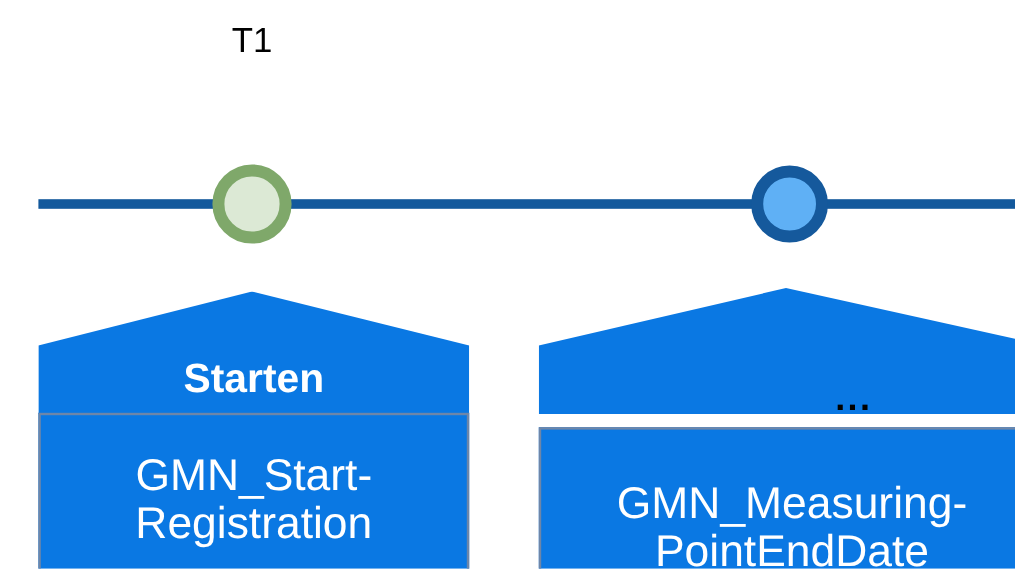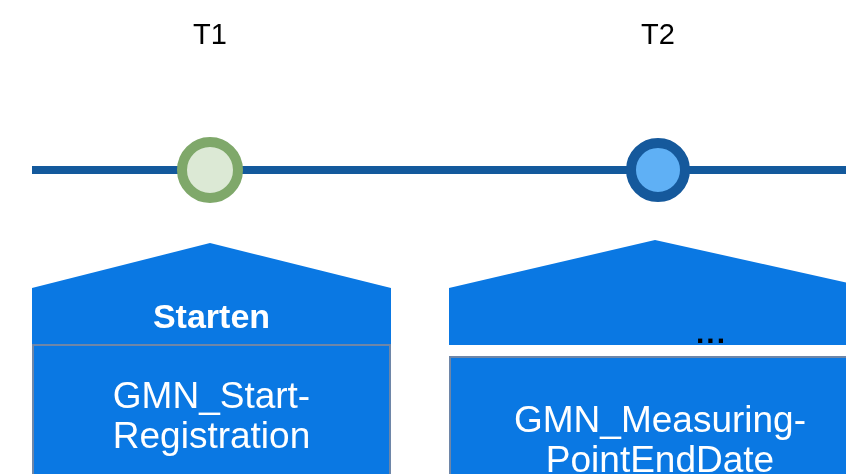--- a/index.html
+++ b/index.html
@@ -148,21 +148,20 @@
 </head>
 <body>
 
 <div id="stage">
 
   <div class="timeline-line"></div>
 
   <div class="tick-label" id="tick-label-t1">T1</div>
   <div class="marker" id="marker-t1"></div>
 
-  <div class="tick-label" id="tick-label-t2">T2</div>
   <div class="marker" id="marker-t2"></div>
 
   <div class="event-group" id="event-group-start">
 
     <div class="banner">
       <svg class="banner-shape" viewBox="0 0 359 102" preserveAspectRatio="none">
         <polygon points="0,45 178,0 359,45 359,102 0,102" fill="#0A78E3"></polygon>
       </svg>
       <div class="banner-label" id="banner-label-start">Starten</div>
     </div>

